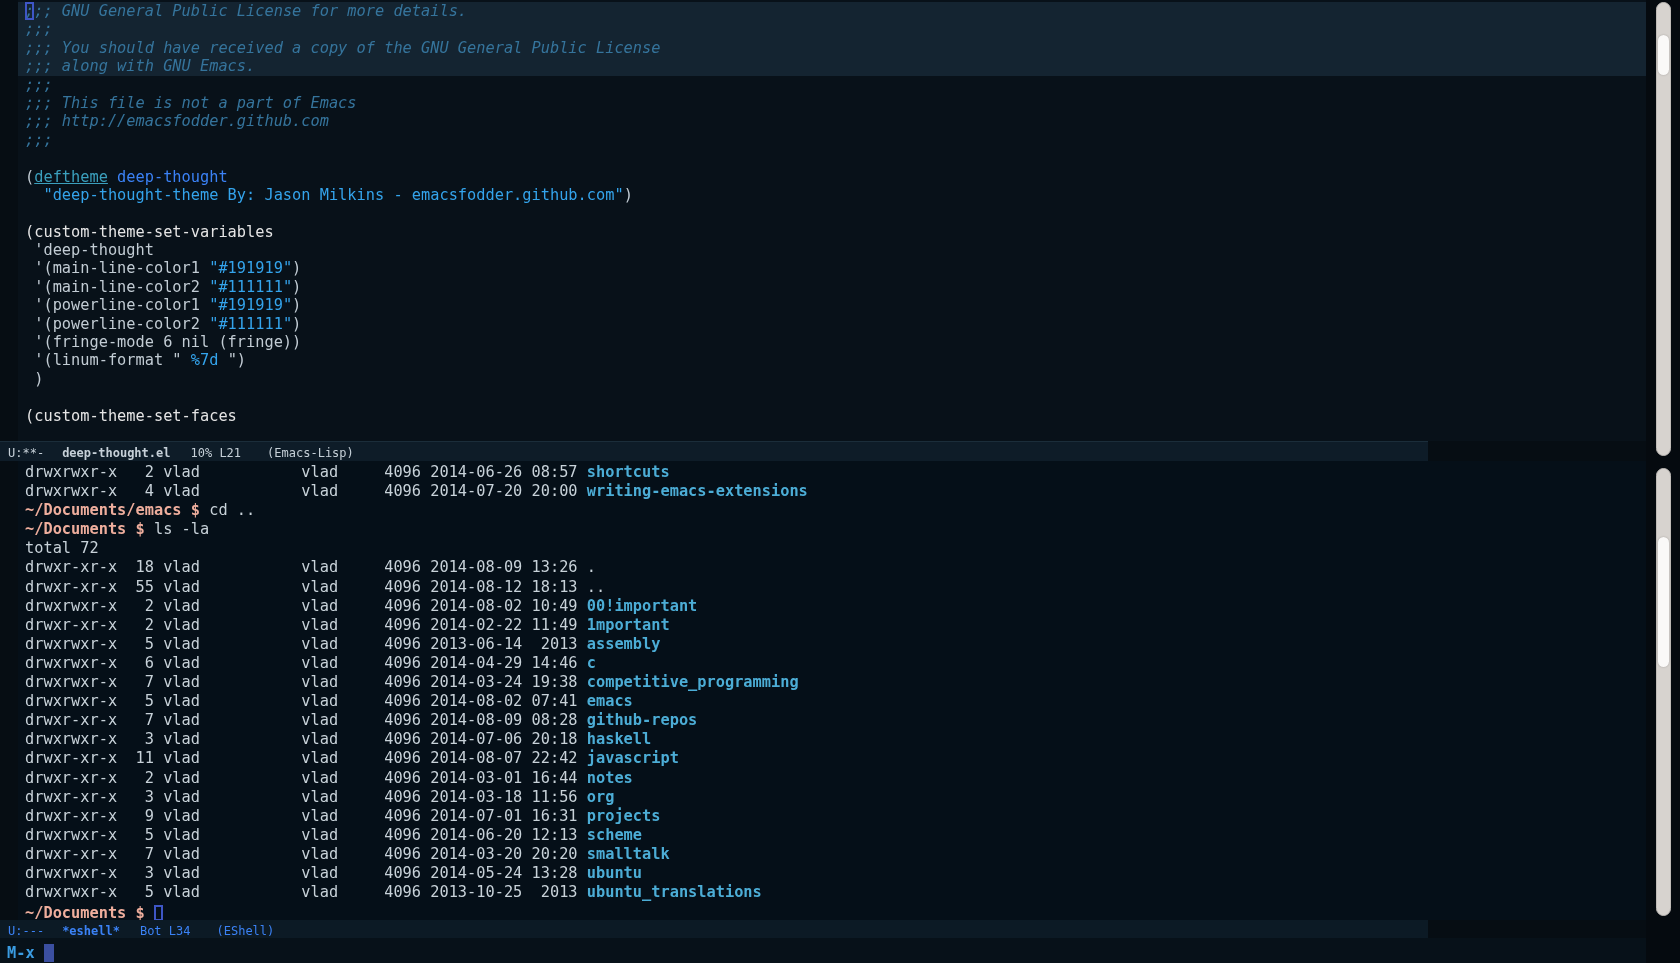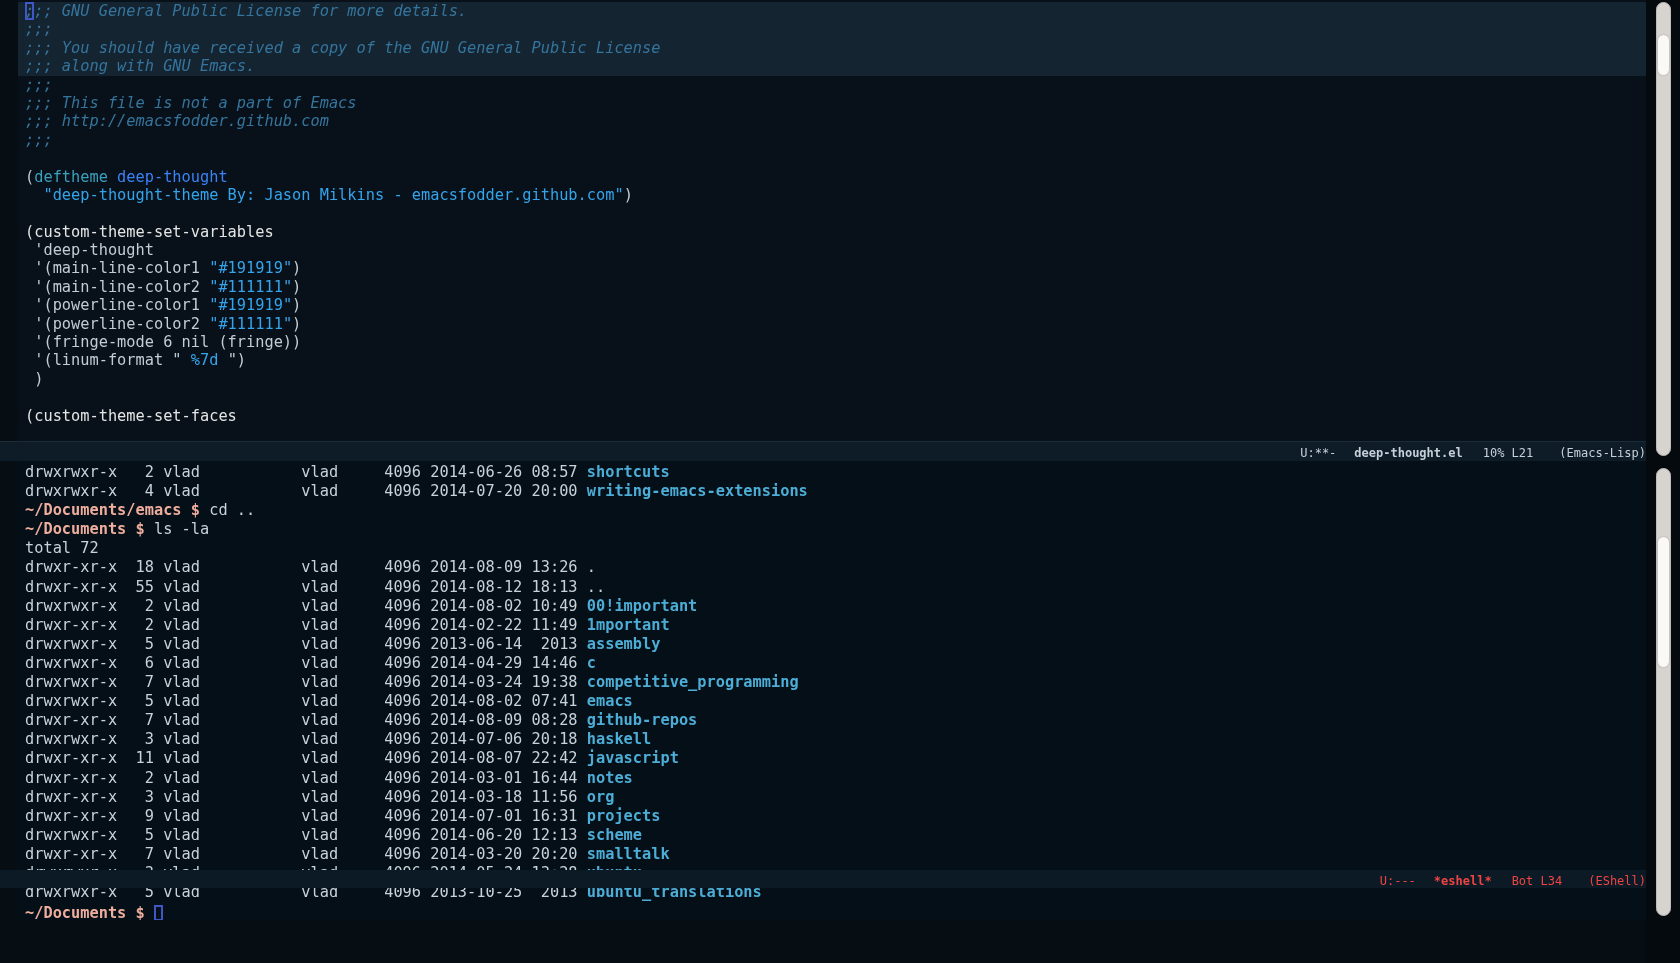--- a/index.html
+++ b/index.html
@@ -13,41 +13,41 @@
   .win-eshell{top:461px;width:1646px;height:459px;background:#050f18;
               font-size:15.3px;line-height:19.1px;padding:2px 0 0 7px;box-sizing:border-box;}
   .line{height:18.4px;white-space:pre;}
   .win-eshell .line{height:19.1px;}
   .line.hl{background:var(--c-region,#142431);margin-left:-7px;padding-left:7px;}
 
   
   .cm{color:var(--c-comment,#35749c);font-style:italic;}
   .pl{color:var(--c-plain,#c2ccd4);}
   .fn{color:#e5e5e5;}
-  .kw{color:var(--c-keyword,#3ba0bd);}
+  .kw{color:var(--c-keyword,#3ba0bd);text-decoration:underline;}
   .vr{color:#3b82f6;}
   .str{color:var(--c-string,#34a4ec);}
   .cur{color:var(--c-comment,#35749c);font-style:italic;
        outline:2px solid var(--c-cursor-hollow,#3e56c6);outline-offset:-2px;}
 
   
   .esh{color:var(--c-terminal,#c8d2d9);}
   .dir{color:var(--c-dir,#4cadd6);font-weight:bold;}
   .prm{color:var(--c-prompt,#efae9d);font-weight:bold;margin-top:47px;}
   .cursor-hollow{display:inline-block;width:9px;height:16px;box-sizing:border-box;
        border:2px solid var(--c-cursor-hollow,#3e56c6);transform:translateY(3px);}
   .cursor-solid{display:inline-block;width:10px;height:18px;
        background:var(--c-cursor-solid,#3b4fa0);transform:translateY(4px);}
 
   
-  .modeline{position:absolute;left:0;width:1646px;white-space:pre;
-            font-size:12px;padding:4px 0 0 8px;box-sizing:border-box;text-align:right;}
+  .modeline{position:absolute;left:0;width:1428px;white-space:pre;
+            font-size:12px;padding:4px 0 0 8px;box-sizing:border-box;}
   .modeline-top{top:441px;height:20px;background:#0e1c28;border-top:1px solid #1b2d3a;
             color:#c6d0d8;}
-  .modeline-bot{top:870px;height:18px;background:#0c1a25;color:#ef4444;}
+  .modeline-bot{top:920px;height:18px;background:#0c1a25;color:#3b82f6;}
   .ml-buffer{font-weight:bold;margin:0 20px 0 18px;}
   .ml-pos{margin-right:26px;}
 
   
   .minibuffer{position:absolute;left:0;top:938px;width:100%;height:25px;
        background:#071119;font-size:15.3px;padding:2px 0 0 7px;box-sizing:border-box;white-space:pre;}
   .mx{color:var(--c-mx,#3b9ce2);font-weight:bold;}
 
   
   .sb-gutter{position:absolute;left:1646px;top:0;width:34px;height:963px;background:#050a0f;}
@@ -66,20 +66,21 @@
 <div class="screen">
 
   <div class="win win-editor"><div class="line hl"><span class="cur">;</span><span class="cm">;; GNU General Public License for more details.</span></div><div class="line hl"><span class="cm">;;;</span></div><div class="line hl"><span class="cm">;;; You should have received a copy of the GNU General Public License</span></div><div class="line hl"><span class="cm">;;; along with GNU Emacs.</span></div><div class="line"><span class="cm">;;;</span></div><div class="line"><span class="cm">;;; This file is not a part of Emacs</span></div><div class="line"><span class="cm">;;; http://emacsfodder.github.com</span></div><div class="line"><span class="cm">;;;</span></div><div class="line"></div><div class="line"><span class="pl">(</span><span class="kw">deftheme</span><span class="vr"> deep-thought</span></div><div class="line"><span class="str">  "deep-thought-theme By: Jason Milkins - emacsfodder.github.com"</span><span class="pl">)</span></div><div class="line"></div><div class="line"><span class="fn">(custom-theme-set-variables</span></div><div class="line"><span class="pl"> 'deep-thought</span></div><div class="line"><span class="pl"> '(main-line-color1 </span><span class="str">"#191919"</span><span class="pl">)</span></div><div class="line"><span class="pl"> '(main-line-color2 </span><span class="str">"#111111"</span><span class="pl">)</span></div><div class="line"><span class="pl"> '(powerline-color1 </span><span class="str">"#191919"</span><span class="pl">)</span></div><div class="line"><span class="pl"> '(powerline-color2 </span><span class="str">"#111111"</span><span class="pl">)</span></div><div class="line"><span class="pl"> '(fringe-mode 6 nil (fringe))</span></div><div class="line"><span class="pl"> '(linum-format " </span><span class="str">%7d</span><span class="pl"> ")</span></div><div class="line"><span class="pl"> )</span></div><div class="line"></div><div class="line"><span class="fn">(custom-theme-set-faces</span></div><div class="line"></div></div>
 
   <div class="modeline modeline-top"><span>U:**-</span><span class="ml-buffer">deep-thought.el</span><span class="ml-pos">10% L21</span><span>(Emacs-Lisp)</span></div>
 
   <div class="win win-eshell"><div class="line"><span class="esh">drwxrwxr-x   2 vlad           vlad     4096 2014-06-26 08:57 </span><span class="dir">shortcuts</span></div><div class="line"><span class="esh">drwxrwxr-x   4 vlad           vlad     4096 2014-07-20 20:00 </span><span class="dir">writing-emacs-extensions</span></div><div class="line"><span class="prm">~/Documents/emacs $</span><span class="esh"> cd ..</span></div><div class="line"><span class="prm">~/Documents $</span><span class="esh"> ls -la</span></div><div class="line"><span class="esh">total 72</span></div><div class="line"><span class="esh">drwxr-xr-x  18 vlad           vlad     4096 2014-08-09 13:26 </span><span class="esh">.</span></div><div class="line"><span class="esh">drwxr-xr-x  55 vlad           vlad     4096 2014-08-12 18:13 </span><span class="esh">..</span></div><div class="line"><span class="esh">drwxrwxr-x   2 vlad           vlad     4096 2014-08-02 10:49 </span><span class="dir">00!important</span></div><div class="line"><span class="esh">drwxr-xr-x   2 vlad           vlad     4096 2014-02-22 11:49 </span><span class="dir">1mportant</span></div><div class="line"><span class="esh">drwxrwxr-x   5 vlad           vlad     4096 2013-06-14  2013 </span><span class="dir">assembly</span></div><div class="line"><span class="esh">drwxrwxr-x   6 vlad           vlad     4096 2014-04-29 14:46 </span><span class="dir">c</span></div><div class="line"><span class="esh">drwxrwxr-x   7 vlad           vlad     4096 2014-03-24 19:38 </span><span class="dir">competitive_programming</span></div><div class="line"><span class="esh">drwxrwxr-x   5 vlad           vlad     4096 2014-08-02 07:41 </span><span class="dir">emacs</span></div><div class="line"><span class="esh">drwxr-xr-x   7 vlad           vlad     4096 2014-08-09 08:28 </span><span class="dir">github-repos</span></div><div class="line"><span class="esh">drwxrwxr-x   3 vlad           vlad     4096 2014-07-06 20:18 </span><span class="dir">haskell</span></div><div class="line"><span class="esh">drwxr-xr-x  11 vlad           vlad     4096 2014-08-07 22:42 </span><span class="dir">javascript</span></div><div class="line"><span class="esh">drwxr-xr-x   2 vlad           vlad     4096 2014-03-01 16:44 </span><span class="dir">notes</span></div><div class="line"><span class="esh">drwxr-xr-x   3 vlad           vlad     4096 2014-03-18 11:56 </span><span class="dir">org</span></div><div class="line"><span class="esh">drwxr-xr-x   9 vlad           vlad     4096 2014-07-01 16:31 </span><span class="dir">projects</span></div><div class="line"><span class="esh">drwxrwxr-x   5 vlad           vlad     4096 2014-06-20 12:13 </span><span class="dir">scheme</span></div><div class="line"><span class="esh">drwxr-xr-x   7 vlad           vlad     4096 2014-03-20 20:20 </span><span class="dir">smalltalk</span></div><div class="line"><span class="esh">drwxrwxr-x   3 vlad           vlad     4096 2014-05-24 13:28 </span><span class="dir">ubuntu</span></div><div class="line"><span class="esh">drwxrwxr-x   5 vlad           vlad     4096 2013-10-25  2013 </span><span class="dir">ubuntu_translations</span></div><div class="line"><span class="prm">~/Documents $</span><span class="esh"> </span><span class="cursor-hollow"></span></div></div>
 
   <div class="modeline modeline-bot"><span>U:---</span><span class="ml-buffer">*eshell*</span><span class="ml-pos">Bot L34</span><span>(EShell)</span></div>
 
+  <div class="minibuffer"><span class="mx">M-x</span><span class="esh"> </span><span class="cursor-solid"></span></div>
 
   <div class="sb-gutter"></div>
   <div class="sb-track sb-track-top">
     <div class="sb-thumb sb-thumb-top"></div>
   </div>
   <div class="sb-track sb-track-bot">
     <div class="sb-thumb sb-thumb-bot"></div>
   </div>
 
 </div>

